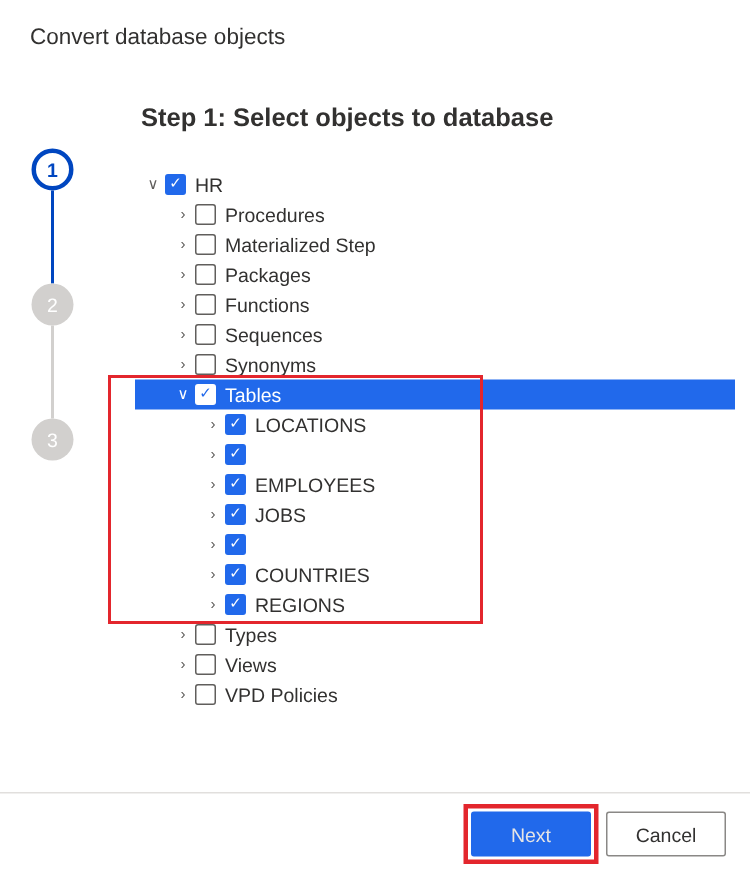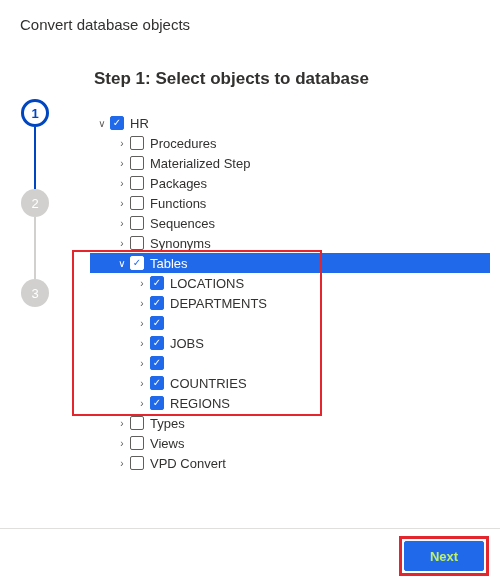--- a/index.html
+++ b/index.html
@@ -143,23 +143,23 @@
     height: 30px;
     font-size: 13px;
     border-radius: 2px;
     display: inline-flex;
     align-items: center;
     justify-content: center;
     cursor: pointer;
   }
   .btn-primary {
     background: #2169eb;
-    color: #bef264;
+    color: #e5e5e5;
     border: 1px solid #2169eb;
-    font-weight: 700;
+    font-weight: 400;
   }
   .btn-secondary {
     background: #fff;
     color: #323130;
     border: 1px solid #8a8886;
   }
   .next-highlight {
     position: absolute;
     border: 3px solid #e3262d;
     pointer-events: none;
@@ -231,25 +231,25 @@
 
       <div id="tables-children">
           <div class="node" style="padding-left: 46px;">
             <span class="chev">›</span>
             <span class="cb checked"></span>
             <span class="node-label">LOCATIONS</span>
           </div>
           <div class="node" style="padding-left: 46px;">
             <span class="chev">›</span>
             <span class="cb checked"></span>
-            <span class="node-label">DEPARTMENTS</span>
-          </div>
-          <div class="node" style="padding-left: 46px;">
-            <span class="chev">›</span>
-            <span class="cb checked"></span>
+          </div>
+          <div class="node" style="padding-left: 46px;">
+            <span class="chev">›</span>
+            <span class="cb checked"></span>
+            <span class="node-label">EMPLOYEES</span>
           </div>
           <div class="node" style="padding-left: 46px;">
             <span class="chev">›</span>
             <span class="cb checked"></span>
             <span class="node-label">JOBS</span>
           </div>
           <div class="node" style="padding-left: 46px;">
             <span class="chev">›</span>
             <span class="cb checked"></span>
           </div>
@@ -272,28 +272,29 @@
             <span class="node-label">Types</span>
           </div>
           <div class="node" style="padding-left: 26px;">
             <span class="chev">›</span>
             <span class="cb"></span>
             <span class="node-label">Views</span>
           </div>
           <div class="node" style="padding-left: 26px;">
             <span class="chev">›</span>
             <span class="cb"></span>
-            <span class="node-label">VPD Convert</span>
+            <span class="node-label">VPD Policies</span>
           </div>
         </div>
 
       <div class="highlight-box" style="left:2px; top:137px; width:250px; height:166px;"></div>
 
     </div>
   </div>
 </div>
 
 <div class="footer">
   <div style="position:relative;">
     <div class="btn btn-primary">Next</div>
     <div class="next-highlight" style="left:-5px; top:-5px; right:-5px; bottom:-5px;"></div>
   </div>
+  <div class="btn btn-secondary">Cancel</div>
 </div>
 
 </body></html>

